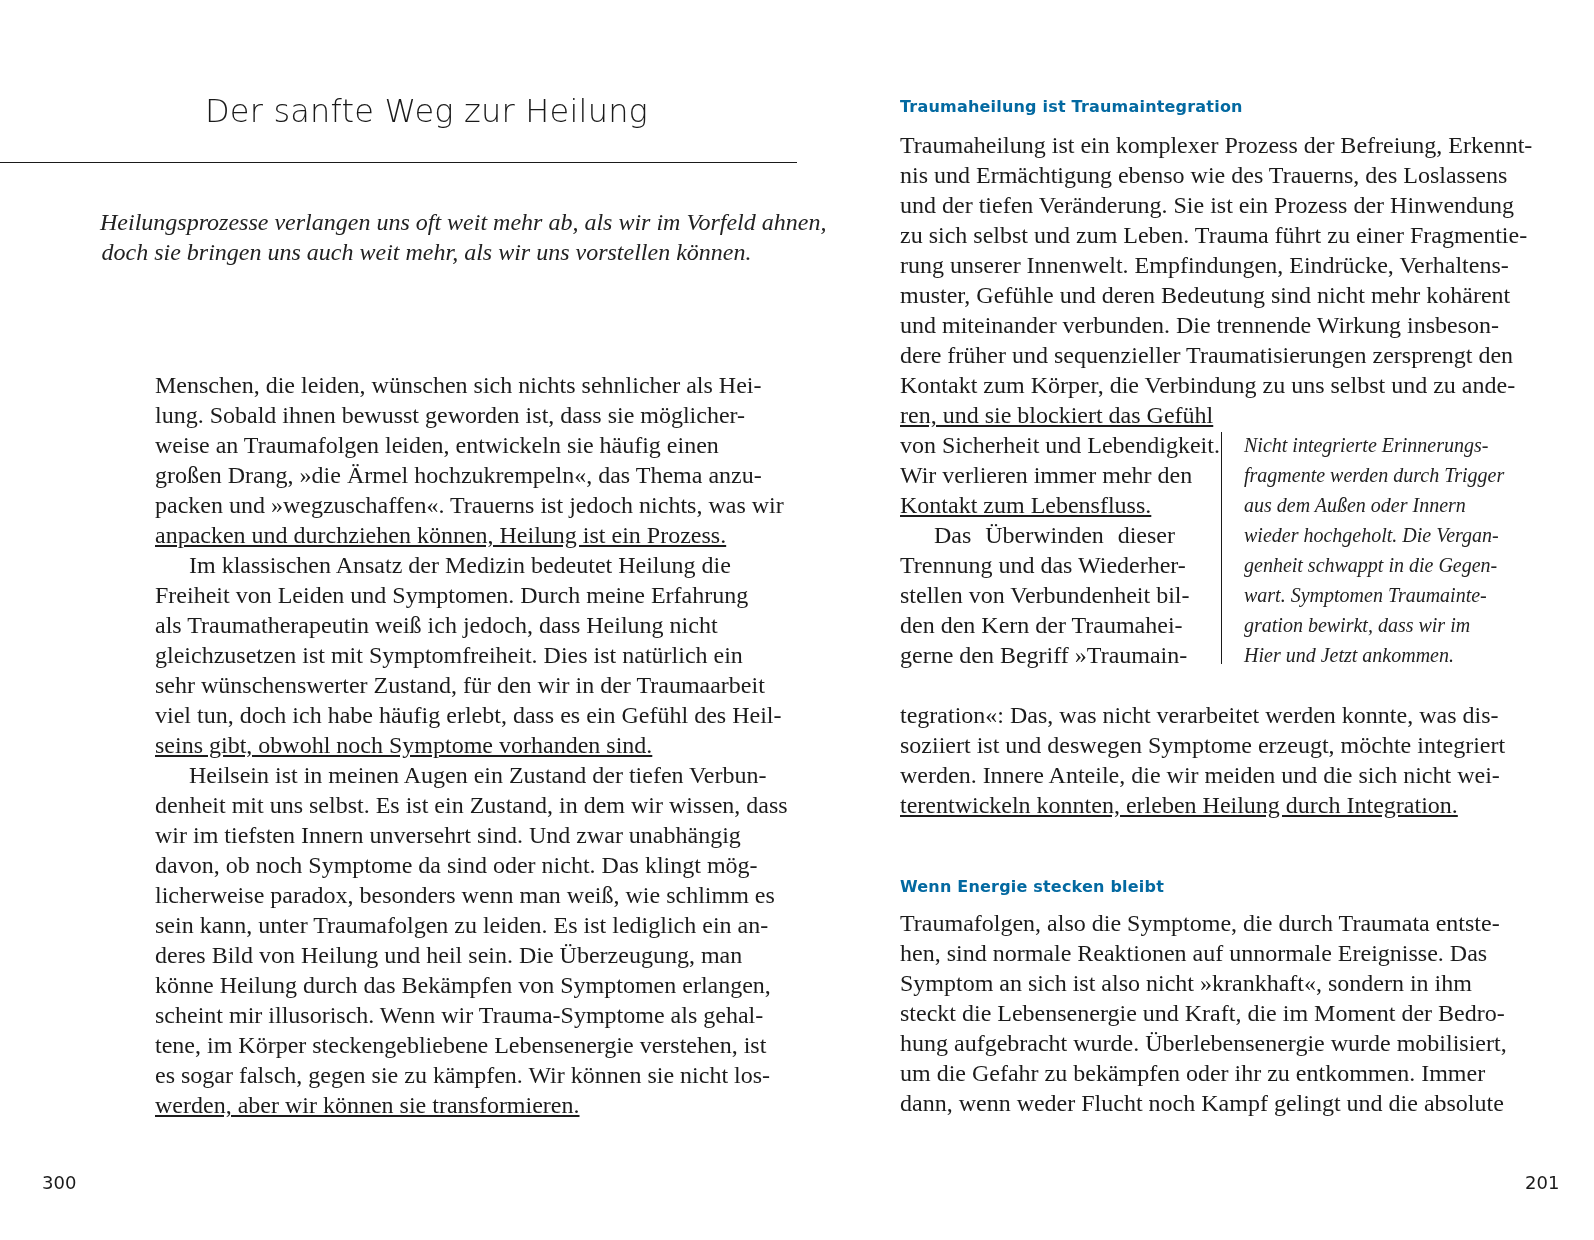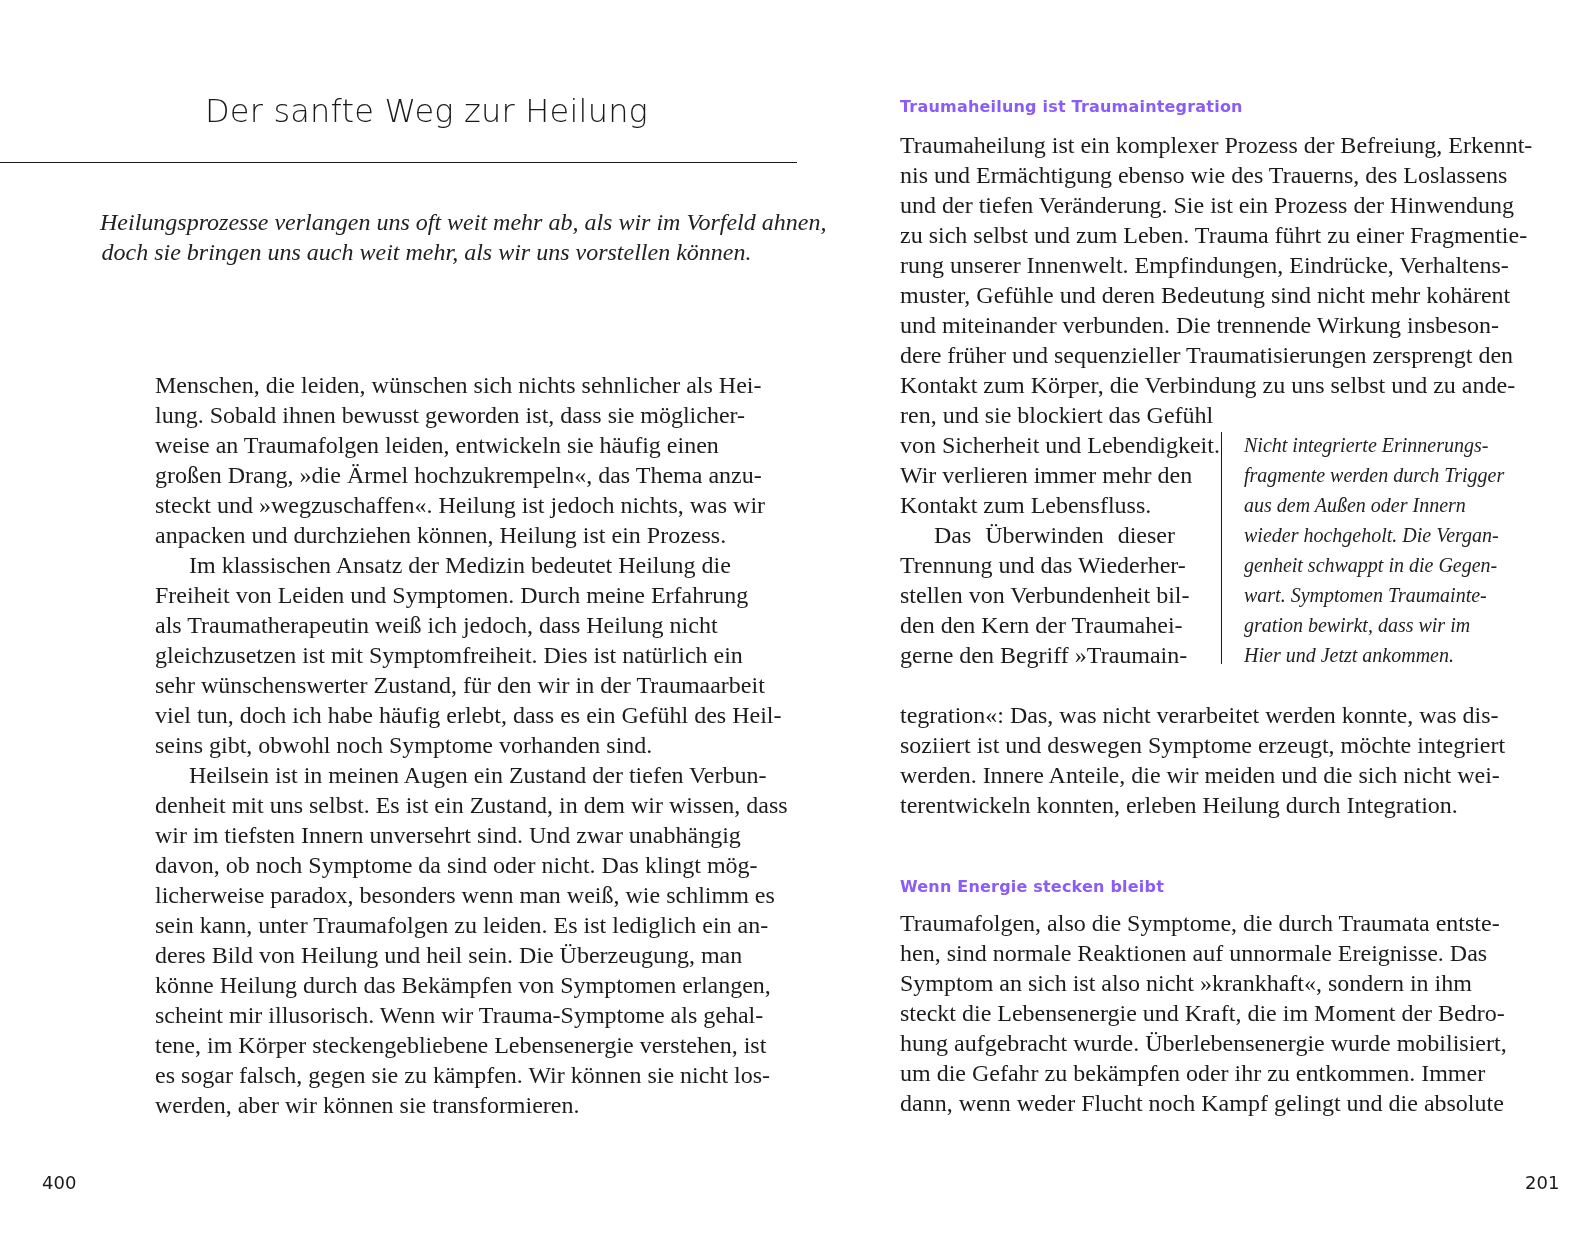--- a/index.html
+++ b/index.html
@@ -64,38 +64,39 @@
     }
     .line {
       display: block;
       white-space: nowrap;
       text-align: justify;
       text-align-last: justify;
       height: 30px;
     }
     .line.last {
       text-align-last: left;
+      text-decoration: underline;
     }
     .line.indent {
       text-indent: 34px;
     }
 
     .left-body {
       position: absolute;
       left: 155px;
       top: 370px;
       width: 545px;
     }
 
     .section-heading {
       position: absolute;
       font-family: "DejaVu Sans", "Liberation Sans", sans-serif;
       font-weight: bold;
       font-size: 16px;
-      color: #8b5cf6;
+      color: #0369a1;
       margin: 0;
       letter-spacing: 0.2px;
     }
     .heading-1 { left: 900px; top: 97px; }
     .heading-2 { left: 900px; top: 877px; }
 
     .right-body-1 {
       position: absolute;
       left: 900px;
       top: 130px;
@@ -161,21 +162,21 @@
 <div class="epigraph">
   <div>Heilungsprozesse verlangen uns oft weit mehr ab, als wir im Vorfeld ahnen,</div>
   <div>doch sie bringen uns auch weit mehr, als wir uns vorstellen können.</div>
 </div>
 
 <div class="left-body body-text">
   <span class="line">Menschen, die leiden, wünschen sich nichts sehnlicher als Hei-</span>
   <span class="line">lung. Sobald ihnen bewusst geworden ist, dass sie möglicher-</span>
   <span class="line">weise an Traumafolgen leiden, entwickeln sie häufig einen</span>
   <span class="line">großen Drang, »die Ärmel hochzukrempeln«, das Thema anzu-</span>
-  <span class="line">steckt und »wegzuschaffen«. Heilung ist jedoch nichts, was wir</span>
+  <span class="line">packen und »wegzuschaffen«. Trauerns ist jedoch nichts, was wir</span>
   <span class="line last">anpacken und durchziehen können, Heilung ist ein Prozess.</span>
   <span class="line indent">Im klassischen Ansatz der Medizin bedeutet Heilung die</span>
   <span class="line">Freiheit von Leiden und Symptomen. Durch meine Erfahrung</span>
   <span class="line">als Traumatherapeutin weiß ich jedoch, dass Heilung nicht</span>
   <span class="line">gleichzusetzen ist mit Symptomfreiheit. Dies ist natürlich ein</span>
   <span class="line">sehr wünschenswerter Zustand, für den wir in der Traumaarbeit</span>
   <span class="line">viel tun, doch ich habe häufig erlebt, dass es ein Gefühl des Heil-</span>
   <span class="line last">seins gibt, obwohl noch Symptome vorhanden sind.</span>
   <span class="line indent">Heilsein ist in meinen Augen ein Zustand der tiefen Verbun-</span>
   <span class="line">denheit mit uns selbst. Es ist ein Zustand, in dem wir wissen, dass</span>
@@ -184,21 +185,21 @@
   <span class="line">licherweise paradox, besonders wenn man weiß, wie schlimm es</span>
   <span class="line">sein kann, unter Traumafolgen zu leiden. Es ist lediglich ein an-</span>
   <span class="line">deres Bild von Heilung und heil sein. Die Überzeugung, man</span>
   <span class="line">könne Heilung durch das Bekämpfen von Symptomen erlangen,</span>
   <span class="line">scheint mir illusorisch. Wenn wir Trauma-Symptome als gehal-</span>
   <span class="line">tene, im Körper steckengebliebene Lebensenergie verstehen, ist</span>
   <span class="line">es sogar falsch, gegen sie zu kämpfen. Wir können sie nicht los-</span>
   <span class="line last">werden, aber wir können sie transformieren.</span>
 </div>
 
-<div class="page-number page-number-left">400</div>
+<div class="page-number page-number-left">300</div>
 
 <div class="page page-right"></div>
 
 <h2 class="section-heading heading-1">Traumaheilung ist Traumaintegration</h2>
 
 <div class="right-body-1 body-text">
   <span class="line">Traumaheilung ist ein komplexer Prozess der Befreiung, Erkennt-</span>
   <span class="line">nis und Ermächtigung ebenso wie des Trauerns, des Loslassens</span>
   <span class="line">und der tiefen Veränderung. Sie ist ein Prozess der Hinwendung</span>
   <span class="line">zu sich selbst und zum Leben. Trauma führt zu einer Fragmentie-</span>

